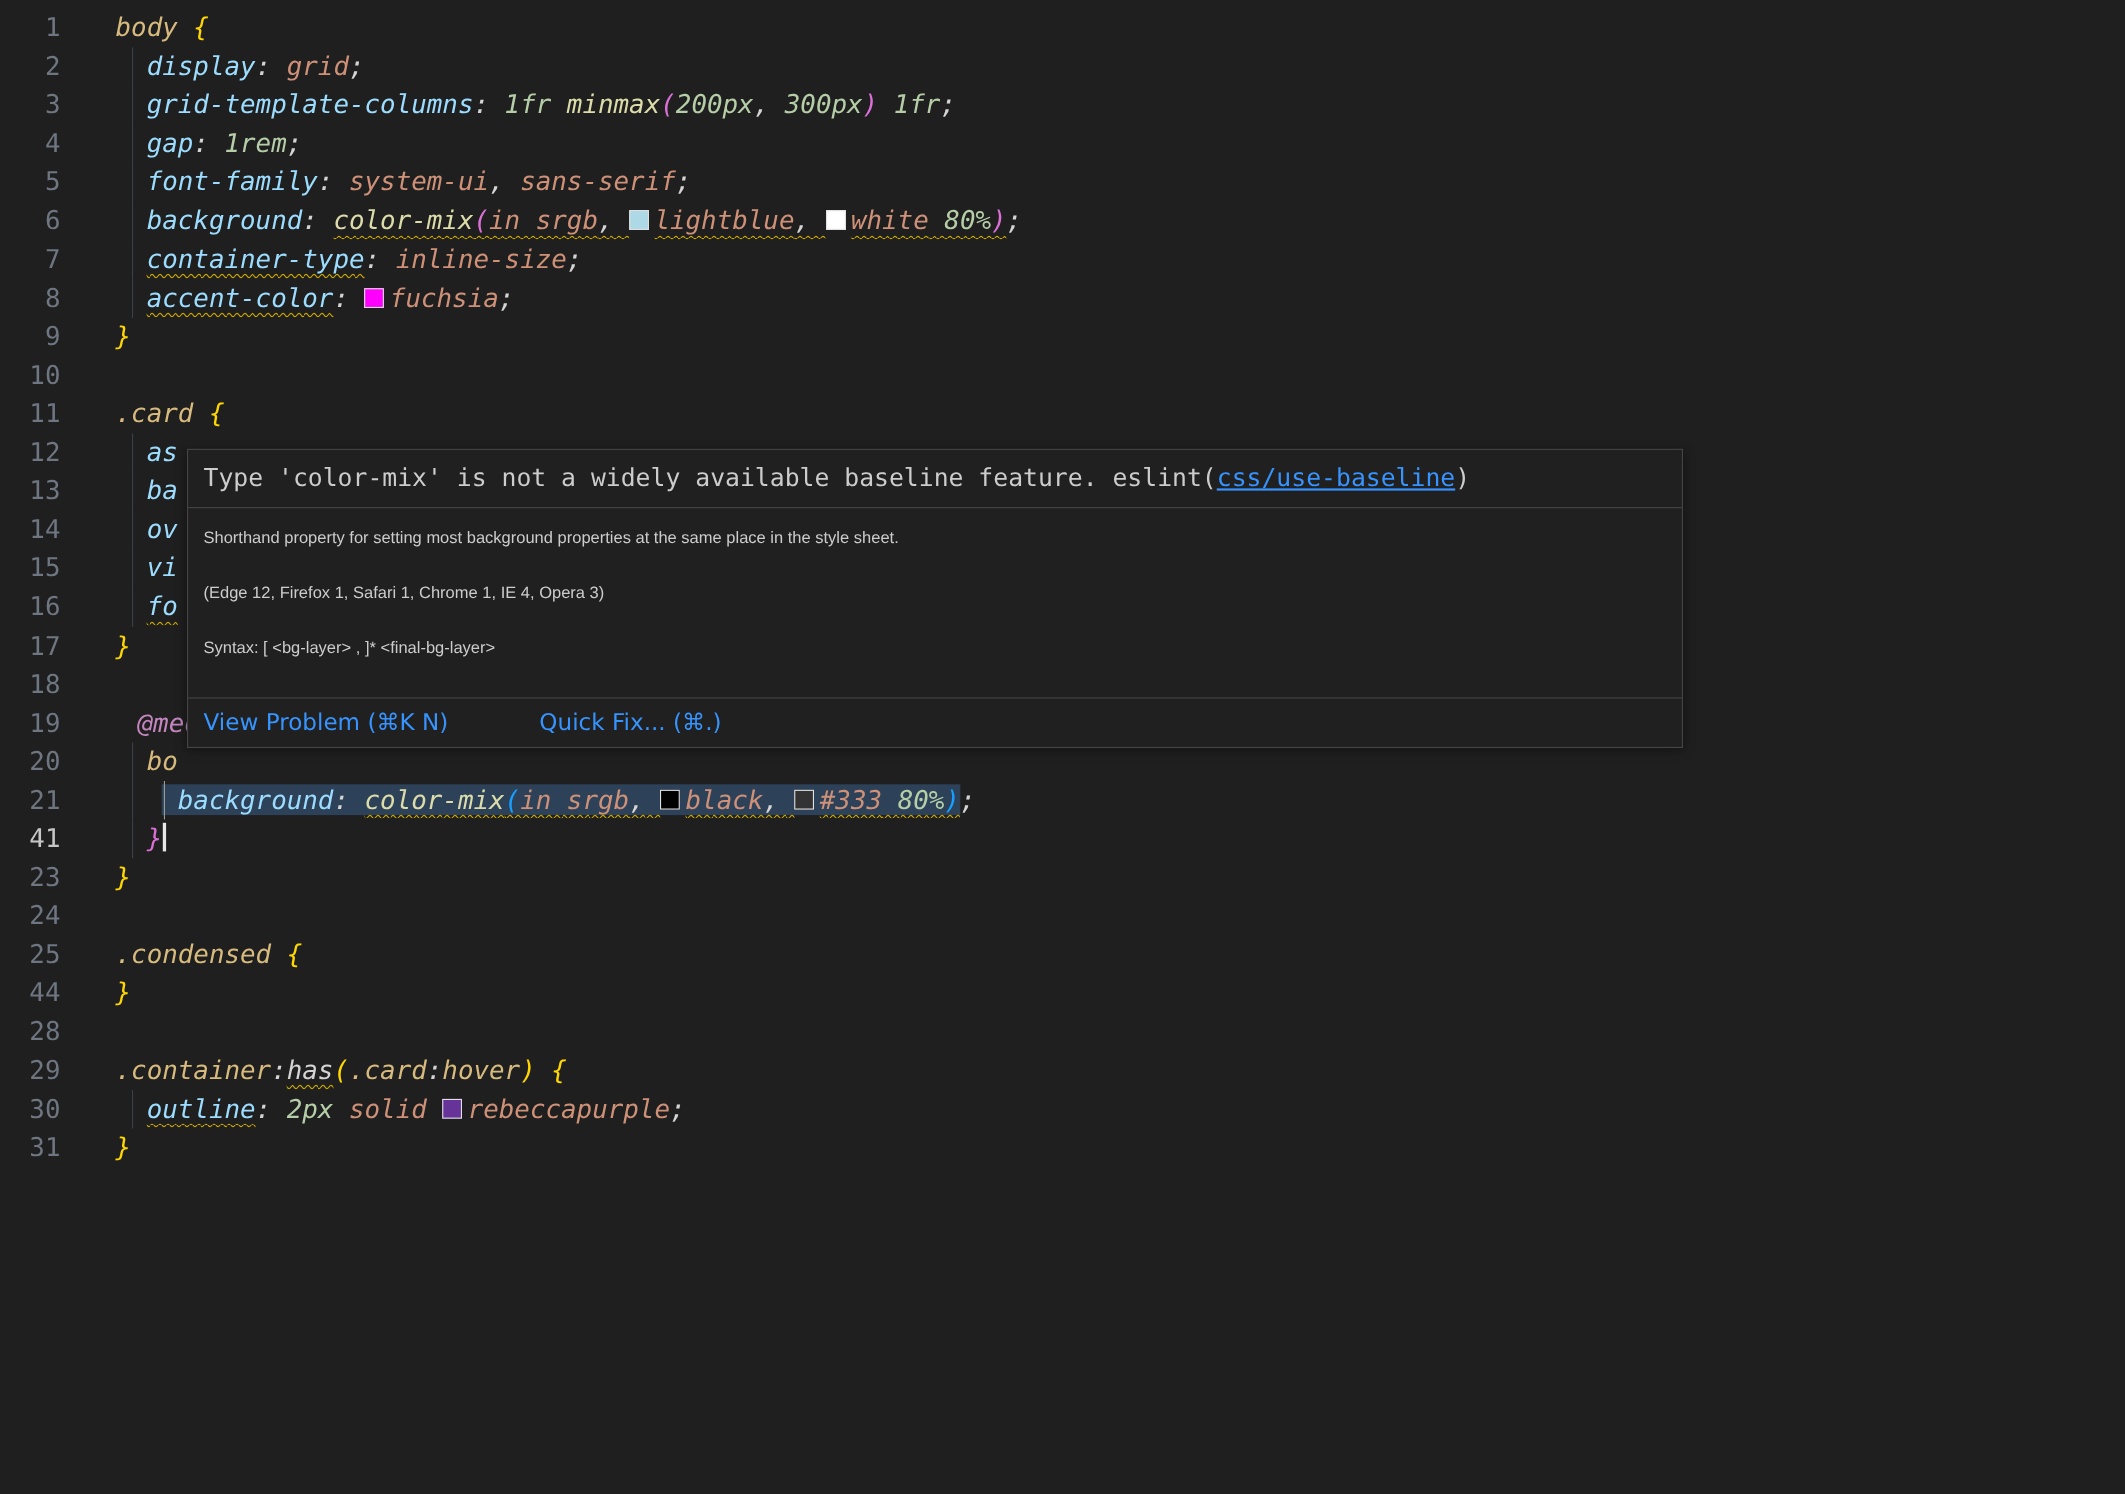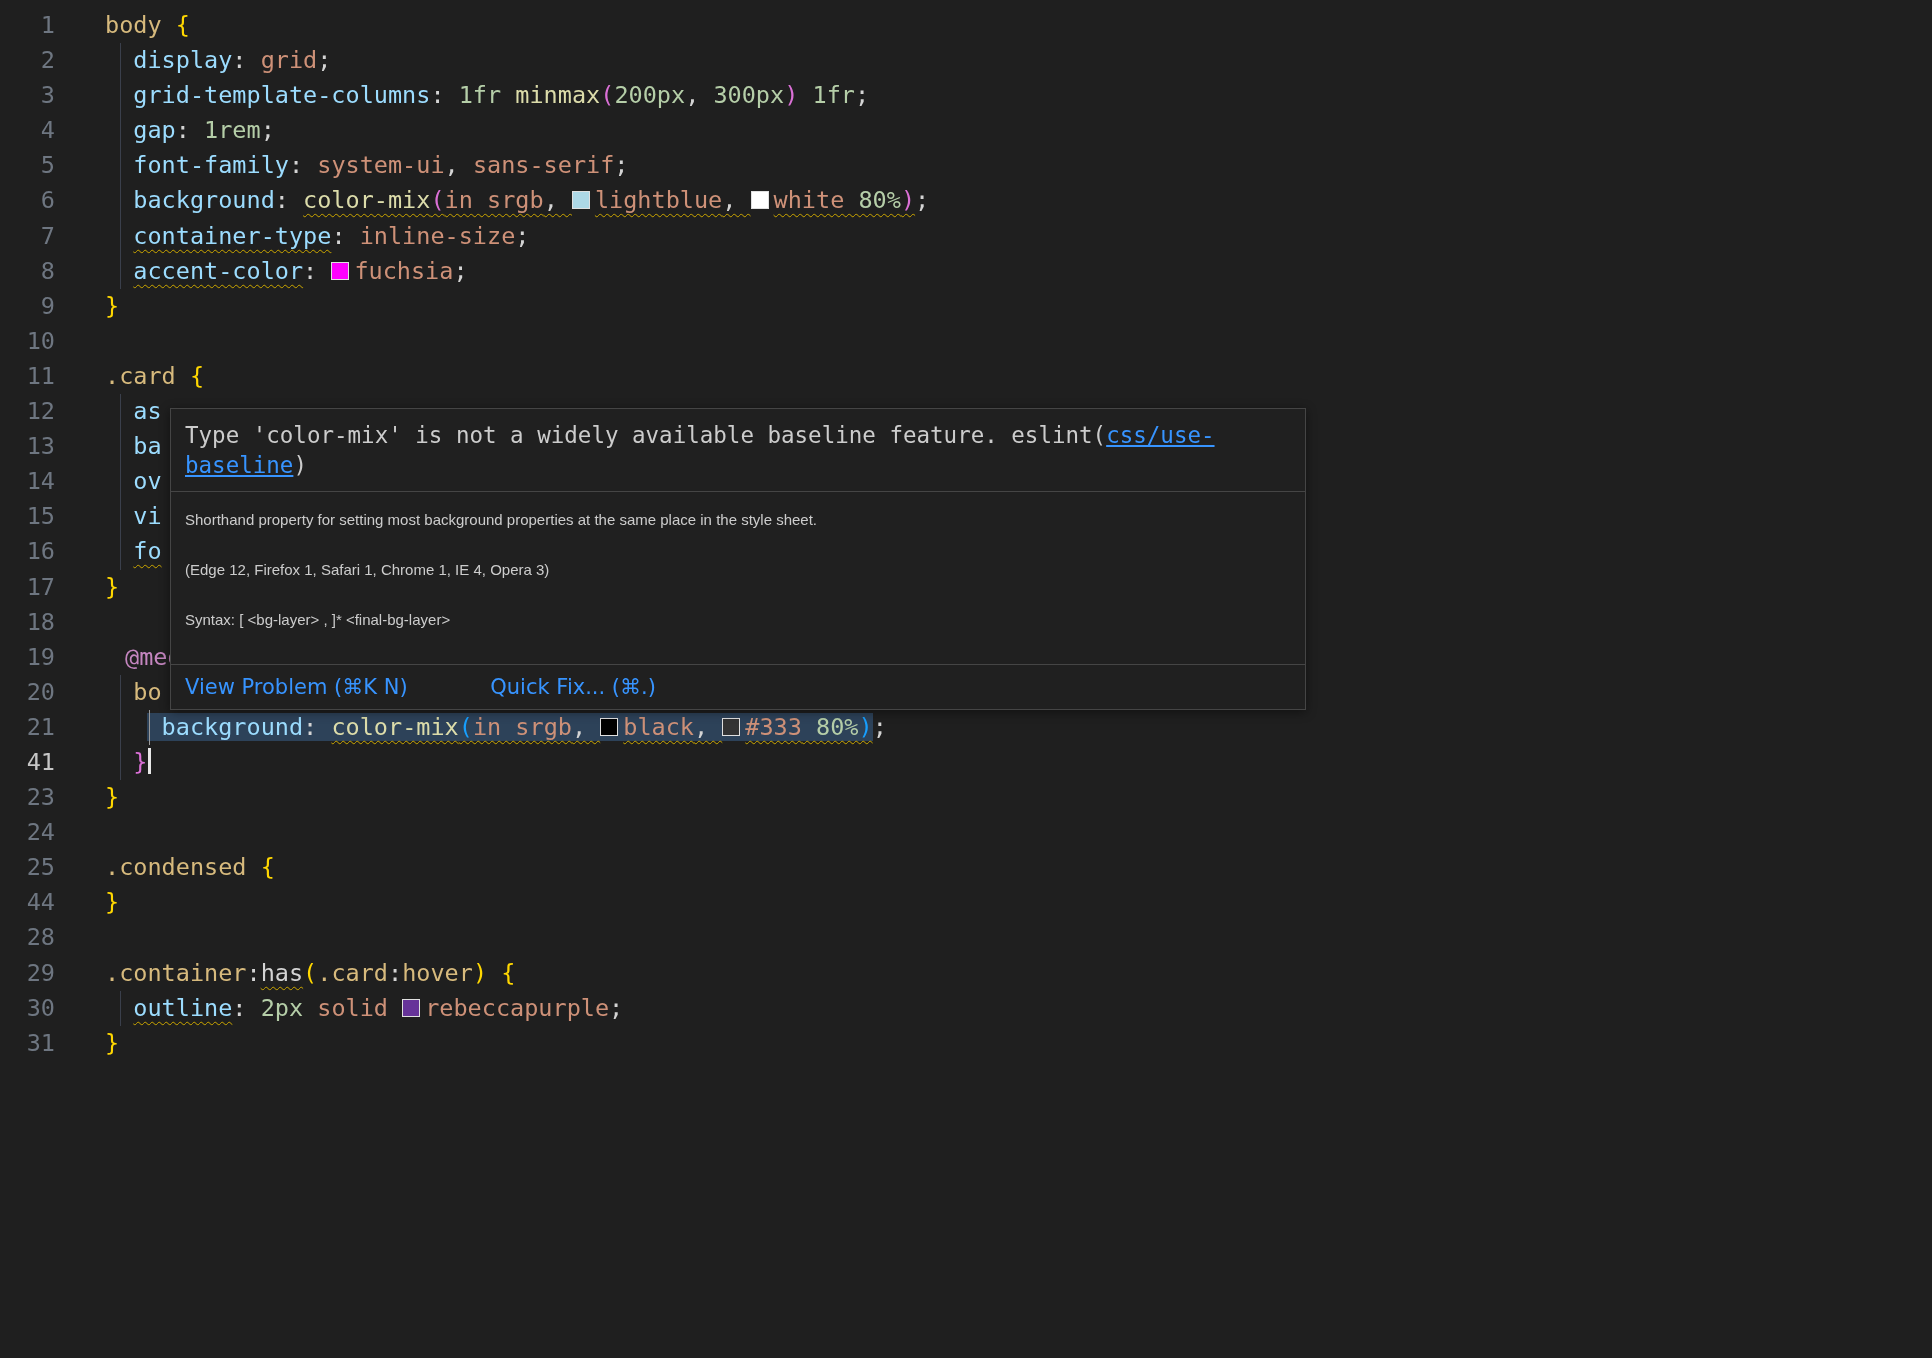--- a/index.html
+++ b/index.html
@@ -3,35 +3,35 @@
 <meta charset="utf-8">
 <style>
   html,body{margin:0;padding:0;}
   body{background:#1f1f1f;width:1932px;height:1358px;overflow:hidden;}
   .screen{position:relative;width:1932px;height:1358px;background:var(--bg);font-family:"DejaVu Sans Mono",monospace;}
   .editor{position:absolute;inset:0;padding-top:8px;}
   .line{display:flex;height:35.1px;line-height:35.1px;font-size:23.5px;}
   .gutter{width:55px;flex:none;text-align:right;color:var(--gutter);user-select:none;}
   .gutter.active{color:var(--gutterActive);}
   .code{margin-left:50px;position:relative;white-space:pre;flex:1;}
-  .toks{position:relative;z-index:1;}
+  .toks{position:relative;z-index:1;font-style:italic;}
   .guide{position:absolute;top:0;bottom:0;width:1px;background:var(--guide);z-index:2;}
   .guide.bright{background:var(--guideBright);}
   .sel{color:var(--sel);} .prop{color:var(--prop);} .val{color:var(--val);}
   .num{color:var(--num);} .fn{color:var(--fn);} .pun{color:var(--pun);}
   .b1{color:var(--b1);} .b2{color:var(--b2);} .b3{color:var(--b3);} .at{color:var(--at);margin-left:20px;}
   .sq{text-decoration-line:underline;text-decoration-style:wavy;text-decoration-color:var(--squiggle);
       text-decoration-thickness:1.4px;text-underline-offset:5px;text-decoration-skip-ink:none;}
   .hl{background:var(--highlight);}
   .swatch{display:inline-block;width:18px;height:18px;border:1.5px solid var(--swatchBorder);
       margin-right:5px;vertical-align:-1px;box-sizing:border-box;}
   .cursor{display:inline-block;width:2.5px;height:26px;background:var(--cursor);vertical-align:-4px;margin-left:1px;}
 
   
-  .hover{position:absolute;left:170px;top:408px;width:1136px;box-sizing:border-box;z-index:10;
+  .hover{position:absolute;left:170px;top:408px;width:1360px;box-sizing:border-box;z-index:10;
       background:var(--hoverBg);border:1px solid var(--hoverBorder);color:var(--text);
       box-shadow:0 2px 10px rgba(0,0,0,.45);}
   .hover-diag{font-family:"DejaVu Sans Mono",monospace;font-size:22.5px;line-height:30px;
       padding:11px 14px;border-bottom:1px solid var(--hoverBorder);}
   .hover-docs{font-family:Liberation Sans, sans-serif;font-size:15px;line-height:28px;
       padding:14px 14px 8px 14px;}
   .hover-docs p{margin:0 0 22px 0;}
   .hover-docs p.mdn{margin:0 0 4px 0;}
   .hover-actions{font-family:"DejaVu Sans","Liberation Sans",sans-serif;font-size:21px;line-height:28px;
       padding:8px 14px;border-top:1px solid var(--hoverBorder);}

